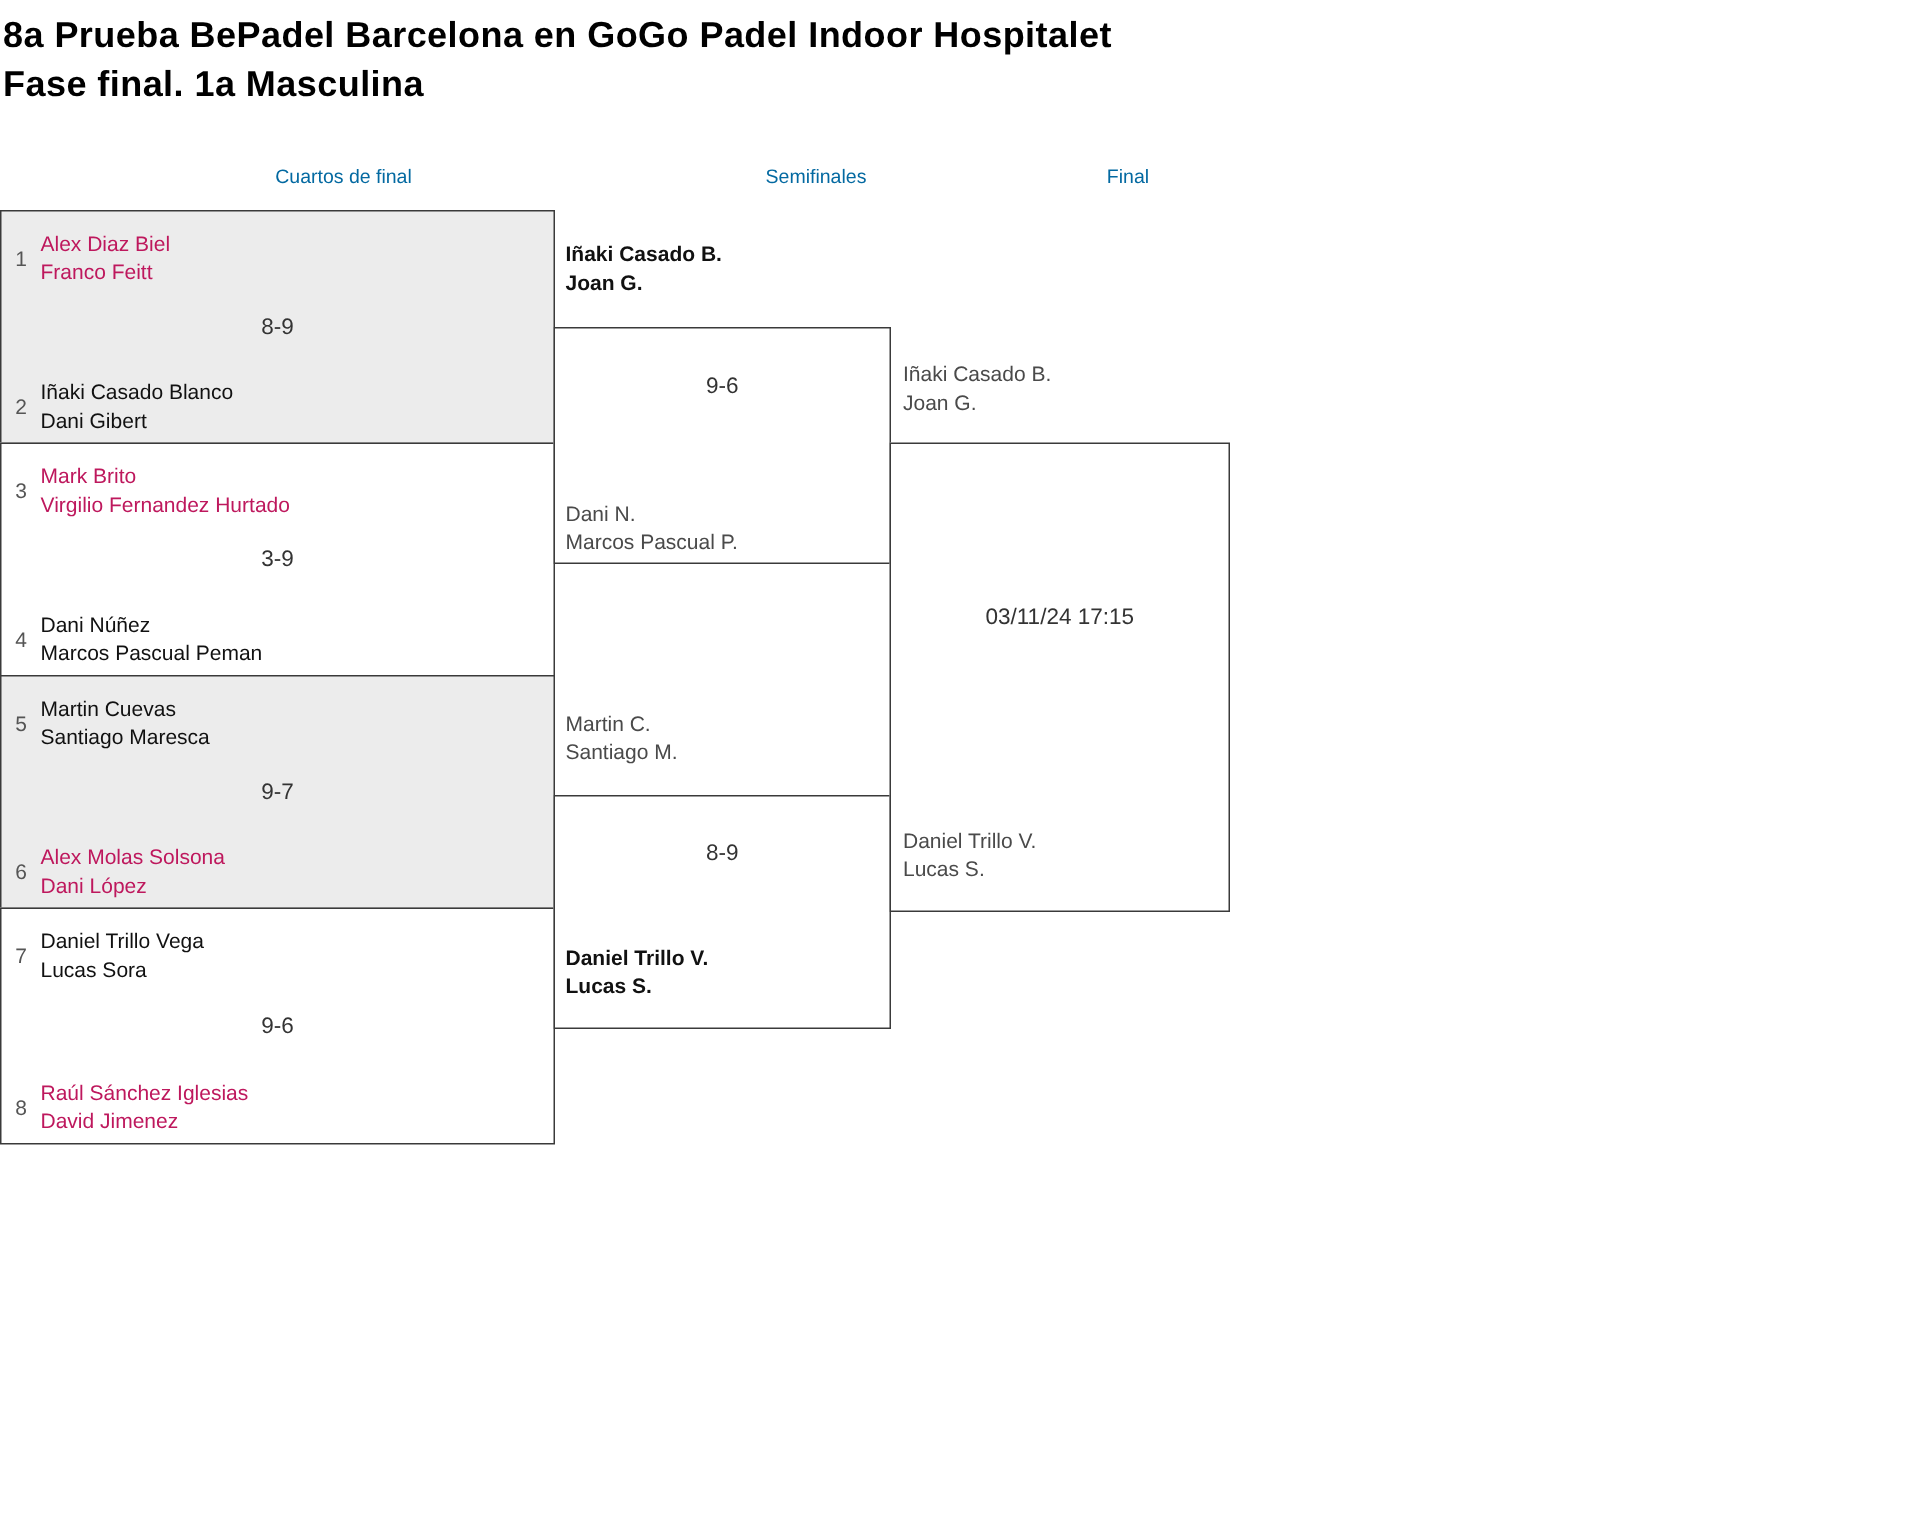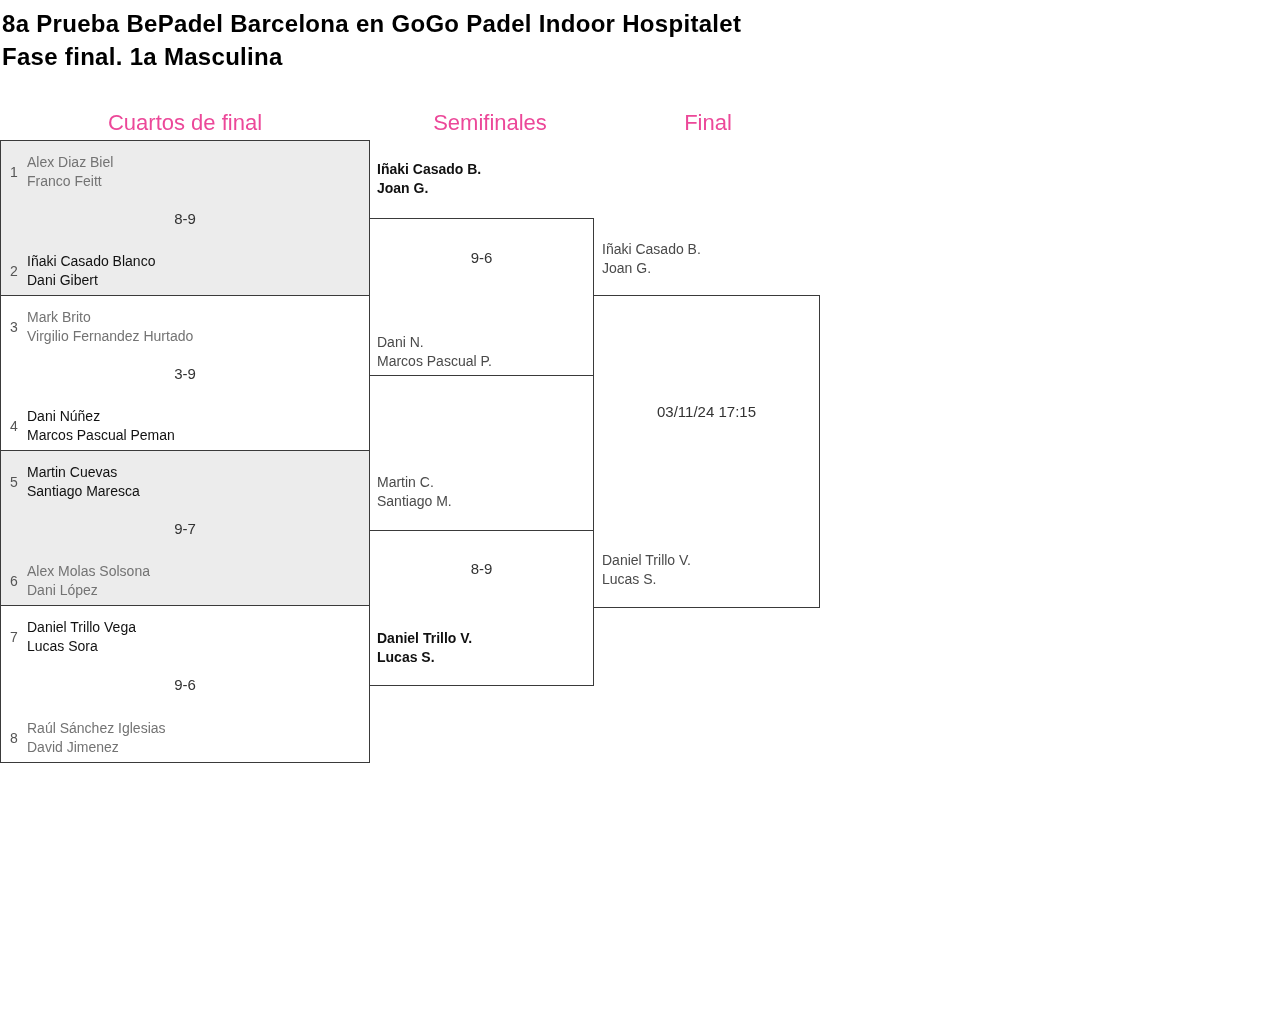--- a/index.html
+++ b/index.html
@@ -10,31 +10,31 @@
     color:#111;
   }
   .stage { position:relative; width:1280px; height:1015px; overflow:hidden; background:#fff; }
 
   
   .title { position:absolute; left:2px; top:7px; font-size:24px; font-weight:700;
            line-height:33px; letter-spacing:0.3px; color:#000; }
 
   
   .col-label { position:absolute; top:110px; transform:translateX(-50%);
-               font-size:22px; color:#ec4899; white-space:nowrap; }
+               font-size:13px; color:#0369a1; white-space:nowrap;margin-left:44px; }
 
   
   .box { position:absolute; border:1px solid #3a3a3a; background:#fff; }
   .box.shaded { background:#ececec; }
 
   .qf { display:flex; flex-direction:column; justify-content:space-between;
         padding:12px 8px 6px 0; }
   .pair { display:flex; align-items:center; }
   .seed { flex:none; width:26px; text-align:center; font-size:14px; color:#555; }
-  .names { font-size:14px; line-height:18.5px; color:#737373; }
+  .names { font-size:14px; line-height:18.5px; color:#be185d; }
   .pair.winner .names { font-weight:400; color:#111; }
 
   .score { position:absolute; left:0; right:0; top:50%; transform:translateY(-50%);
            text-align:center; font-size:15px; color:#333; }
   .score-fixed { position:absolute; left:0; right:0; text-align:center;
                  font-size:15px; color:#333; }
 
   
   .label { position:absolute; font-size:14px; line-height:18.5px; color:#4a4a4a;
            white-space:nowrap; }
@@ -44,21 +44,21 @@
 <body>
 
 <div class="stage">
 
   <div class="title">
     <div>8a Prueba BePadel Barcelona en GoGo Padel Indoor Hospitalet</div>
     <div>Fase final. 1a Masculina</div>
   </div>
 
   <div class="col-label" style="left:185px">Cuartos de final</div>
-  <div class="col-label" style="left:490px">Semifinales</div>
+  <div class="col-label" style="left:500px">Semifinales</div>
   <div class="col-label" style="left:708px">Final</div>
 
   <div class="box shaded qf" style="left:0;top:140px;width:370px;height:156px">
     <div class="pair">
       <span class="seed">1</span>
       <span class="names">
         <div>Alex Diaz Biel</div>
         <div>Franco Feitt</div>
       </span>
     </div>

